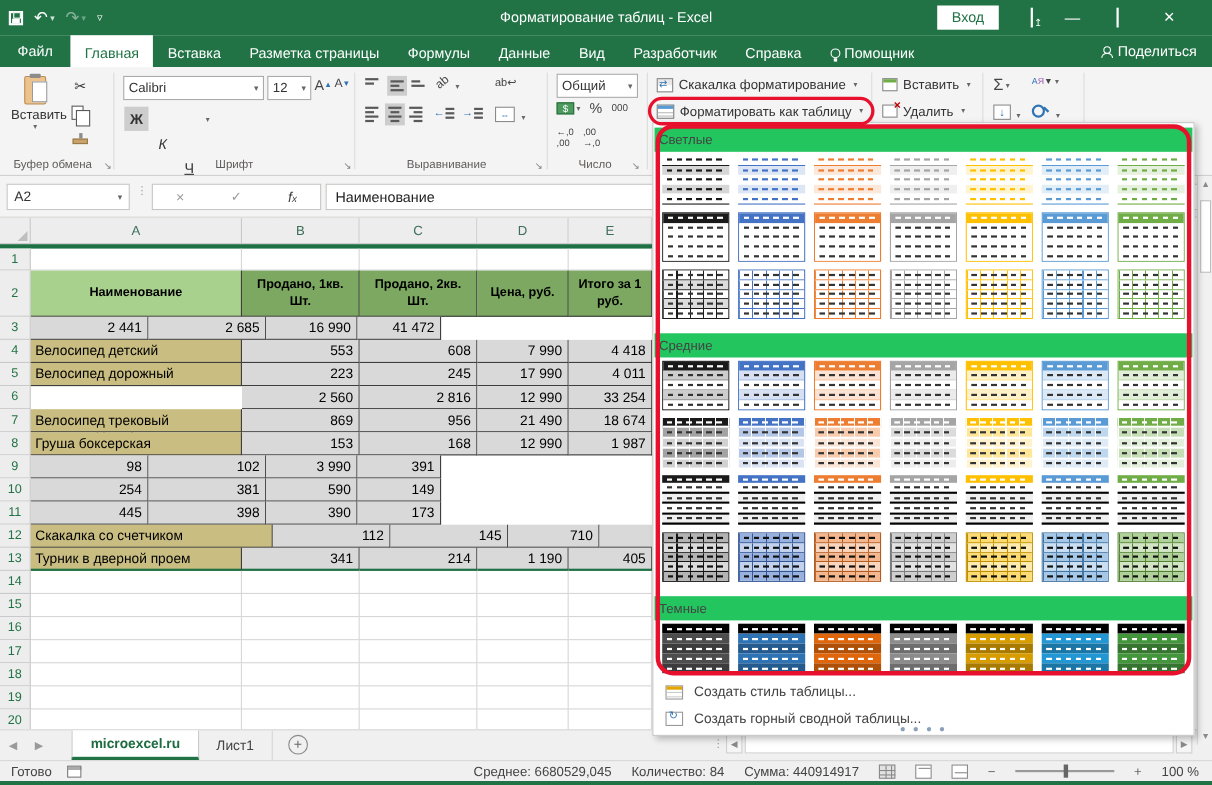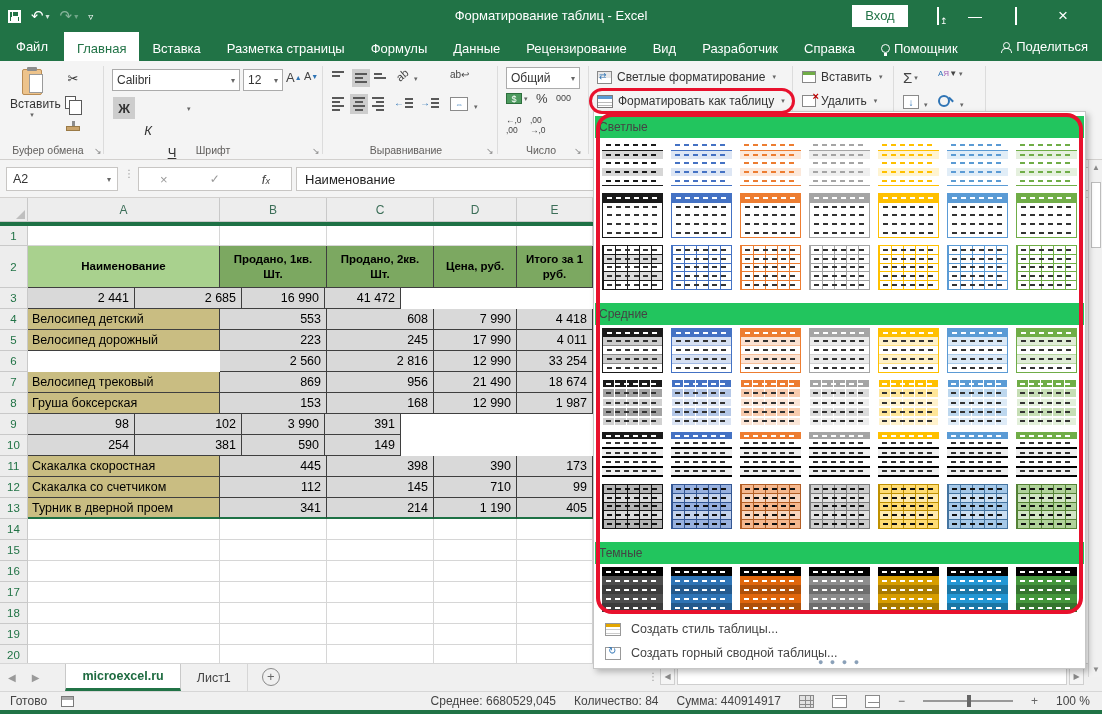--- a/index.html
+++ b/index.html
@@ -172,21 +172,20 @@
   <div class="abs winbtn closeb">×</div>
 </div>
 
 <div class="abs" id="tabrow">
     <span class="rtab file">Файл</span>
     <span class="rtab active">Главная</span>
     <span class="rtab">Вставка</span>
     <span class="rtab">Разметка страницы</span>
     <span class="rtab">Формулы</span>
     <span class="rtab">Данные</span>
-    <span class="rtab">Рецензирование</span>
     <span class="rtab">Вид</span>
     <span class="rtab">Разработчик</span>
     <span class="rtab">Справка</span>
     <span class="rtab"><span class="bulb"></span>Помощник</span>
   </div>
 <div id="share">
     <span class="person"></span>
     <span>Поделиться</span>
   </div>
 
@@ -321,21 +320,21 @@
       <span>000</span>
     </div>
   <div class="abs toolbtn" style="left:506px;top:54px;font-size:8.5px;color:#444;">←,0<br>,00</div>
   <div class="abs toolbtn" style="left:530px;top:54px;font-size:8.5px;color:#444;">,00<br>→,0</div>
   <div class="abs glabel" style="left:497px;width:88px;">Число</div>
   <div class="abs launcher" style="left:574px;">↘</div>
   <div class="gsep" style="left:588px;"></div>
 
   <div class="bigbtn" style="left:597px;top:9px;">
     <span class="cf-ic"></span>
-    <span>Светлые форматирование</span>
+    <span>Скакалка форматирование</span>
       <span class="sm-dd">▾</span>
   </div>
   <div class="bigbtn" style="left:597px;top:33px;">
     <span class="minitable"></span>
     <span>Форматировать как таблицу</span>
       <span class="sm-dd">▾</span>
   </div>
   <div class="gsep" style="left:792px;"></div>
 
   <div class="bigbtn" style="left:802px;top:9px;">
@@ -465,29 +464,28 @@
       </div>
       <div class="grow" style="top: 237px; height: 21px;">
         <div class="rh">10</div>
         <div class="cell tnum" style="width: 107px;">254</div>
         <div class="cell tnum" style="width: 107px;">381</div>
         <div class="cell tnum" style="width: 83px;">590</div>
         <div class="cell tnum" style="width: 76px;">149</div>
       </div>
       <div class="grow" style="top: 258px; height: 21px;">
         <div class="rh">11</div>
-        <div class="cell tname" style="width: 192px;">Скакалка скоростная</div>
         <div class="cell tnum" style="width: 107px;">445</div>
         <div class="cell tnum" style="width: 107px;">398</div>
         <div class="cell tnum" style="width: 83px;">390</div>
         <div class="cell tnum" style="width: 76px;">173</div>
       </div>
       <div class="grow" style="top: 279px; height: 21px;">
         <div class="rh">12</div>
-        <div class="cell tname" style="width: 192px; text-align: right;">Скакалка со счетчиком</div>
+        <div class="cell tname" style="width: 220px; text-align: right;">Скакалка со счетчиком</div>
         <div class="cell tnum" style="width: 107px;">112</div>
         <div class="cell tnum" style="width: 107px;">145</div>
         <div class="cell tnum" style="width: 83px;">710</div>
         <div class="cell tnum" style="width: 76px;">99</div>
       </div>
       <div class="grow" style="top: 300px; height: 21px;">
         <div class="rh">13</div>
         <div class="cell tname tbot" style="width: 192px;">Турник в дверной проем</div>
         <div class="cell tnum tbot" style="width: 107px;">341</div>
         <div class="cell tnum tbot" style="width: 107px;">214</div>

